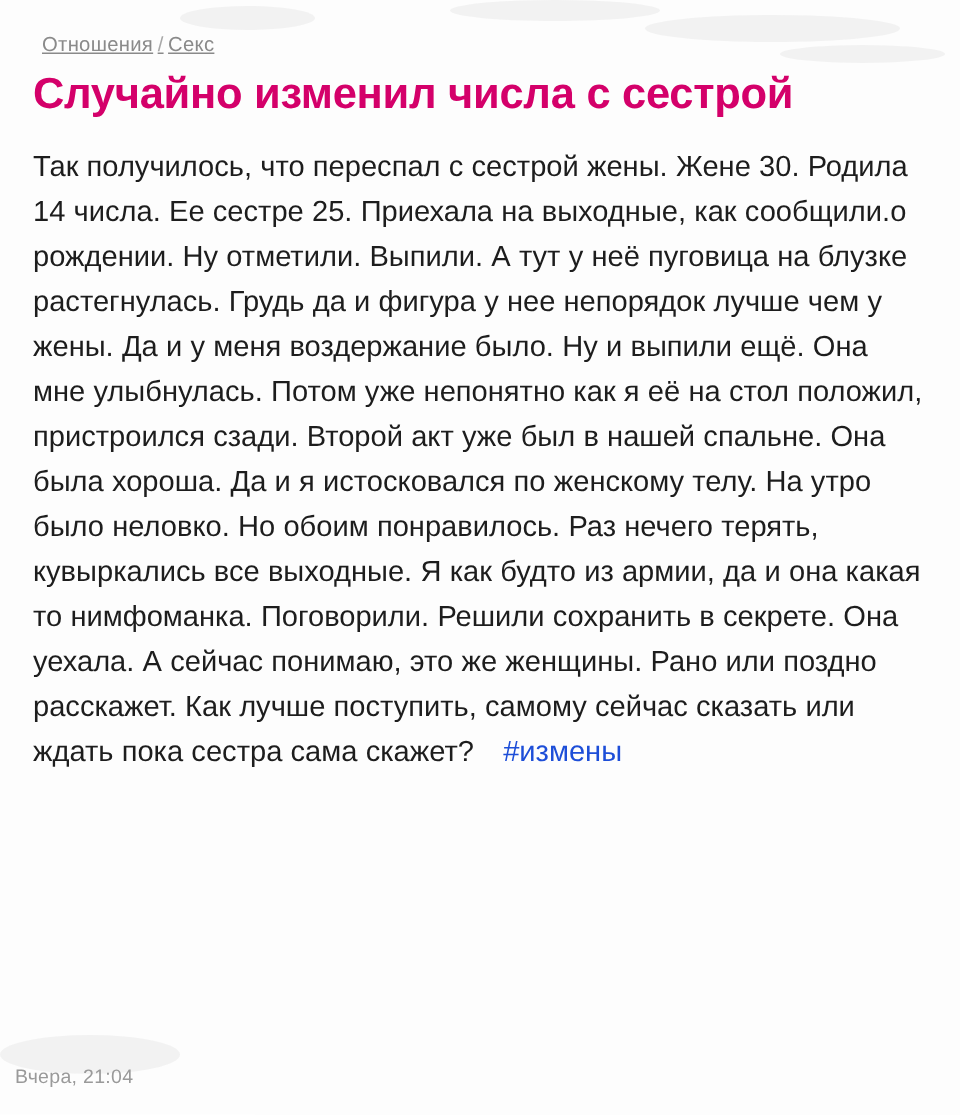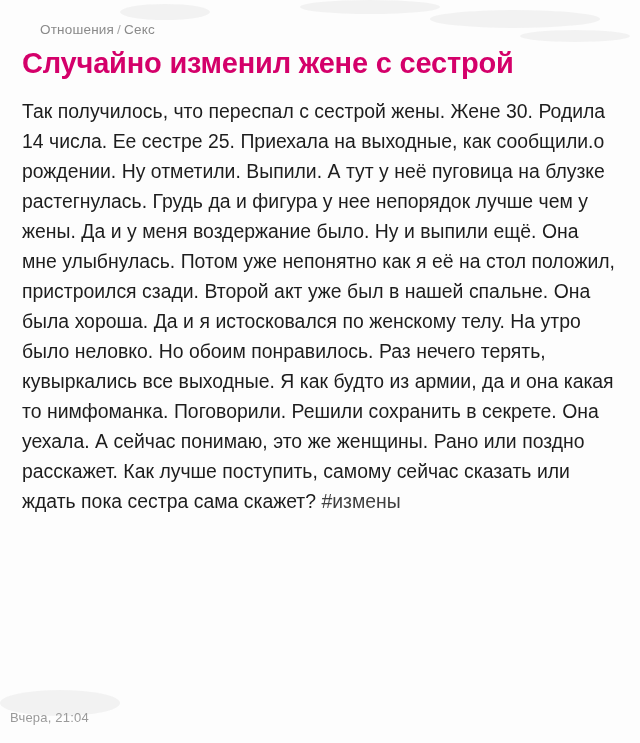--- a/index.html
+++ b/index.html
@@ -34,22 +34,23 @@
   .b2 { left: 300px; top: 0px;  width: 140px; height: 14px; }
   .b3 { left: 430px; top: 10px; width: 170px; height: 18px; }
   .b4 { left: 0px;   top: 690px;width: 120px; height: 26px; }
   .b5 { left: 520px; top: 30px; width: 110px; height: 12px; }
 
   .breadcrumb {
     position: relative;
     font-size: 13.5px;
     color: #8a8a8a;
     letter-spacing: .2px;
-    margin: 0 0 10px 18px;
+    margin: 0 0 10px 6px;
     white-space: nowrap;
+    text-decoration: underline;
   }
   .breadcrumb a {
     color: #8a8a8a;
     text-decoration: none;
   }
   .breadcrumb .sep {
     color: #a8a8a8;
     margin: 0 3px;
   }
 
@@ -66,22 +67,23 @@
   .article-body {
     position: relative;
     font-size: 19.4px;
     line-height: 1.545;
     color: #1d1d1d;
     margin: 0;
     text-align: left;
     word-spacing: .1px;
   }
   .article-body .hashtag {
-    color: #404040;
+    color: #1d4ed8;
     text-decoration: none;
+    margin-left: 14px;
   }
 
   .timestamp {
     position: absolute;
     left: 10px;
     bottom: 18px;
     font-size: 13px;
     color: #9a9a9a;
     letter-spacing: .2px;
   }
@@ -94,19 +96,19 @@
   <div class="bg-blotch b1"></div>
   <div class="bg-blotch b2"></div>
   <div class="bg-blotch b3"></div>
   <div class="bg-blotch b4"></div>
   <div class="bg-blotch b5"></div>
 
   <div class="breadcrumb">
     <a href="#">Отношения</a><span class="sep">/</span><a href="#">Секс</a>
   </div>
 
-  <h1 class="title">Случайно изменил жене с сестрой</h1>
+  <h1 class="title">Случайно изменил числа с сестрой</h1>
 
   <div class="article-body"><span>Так получилось, что переспал с сестрой жены. Жене 30. Родила 14 числа. Ее сестре 25. Приехала на выходные, как сообщили.о рождении. Ну отметили. Выпили. А тут у неё пуговица на блузке растегнулась. Грудь да и фигура у нее непорядок лучше чем у жены. Да и у меня воздержание было. Ну и выпили ещё. Она мне улыбнулась. Потом уже непонятно как я её на стол положил, пристроился сзади. Второй акт уже был в нашей спальне. Она была хороша. Да и я истосковался по женскому телу. На утро было неловко. Но обоим понравилось. Раз нечего терять, кувыркались все выходные. Я как будто из армии, да и она какая то нимфоманка. Поговорили. Решили сохранить в секрете. Она уехала. А сейчас понимаю, это же женщины. Рано или поздно расскажет. Как лучше поступить, самому сейчас сказать или ждать пока сестра сама скажет? </span><a href="#" class="hashtag">#измены</a></div>
 
   <div class="timestamp">Вчера, 21:04</div>
 
 </div>
 
 </body></html>

